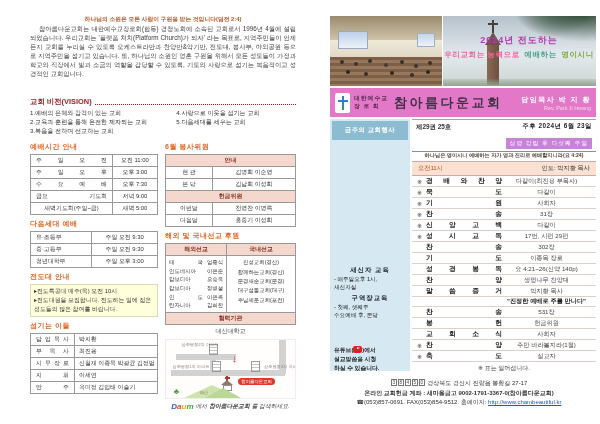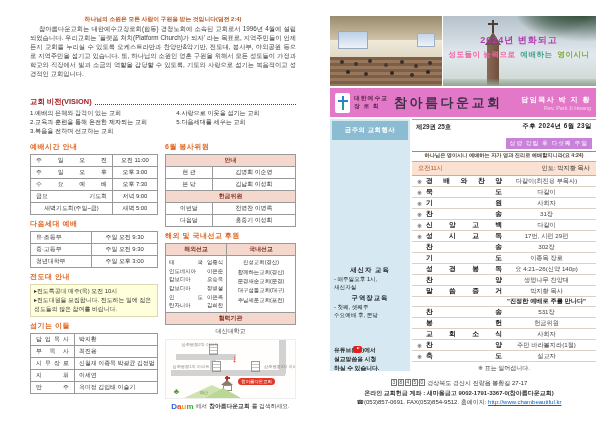--- a/index.html
+++ b/index.html
@@ -41,21 +41,21 @@
 .m-arrow { position:absolute; color:#e03028; font-weight:bold; font-size:11px; line-height:1; }
 .m-church { position:absolute; width:12px; height:15px; }
 .mc-cross-v { position:absolute; left:5px; top:0; width:1.5px; height:5px; background:#b03428; }
 .mc-cross-h { position:absolute; left:3.5px; top:1.5px; width:5px; height:1.5px; background:#b03428; }
 .mc-roof { position:absolute; left:0; top:4px; width:0; height:0; border-left:6px solid transparent; border-right:6px solid transparent; border-bottom:5px solid #8a7a70; }
 .mc-body { position:absolute; left:1.5px; top:9px; width:9px; height:6px; background:#fff; border:1px solid #9a8a80; }
 .m-tag { position:absolute; background:#e0392b; color:#fff; border-radius:6px; padding:1px 3px; font-size:4.4px; white-space:nowrap; }
 .m-hill1 { position:absolute; width:0; height:0; border-left:28px solid transparent; border-right:28px solid transparent; border-bottom:13px solid #cfe3ae; }
 .m-hill2 { position:absolute; width:0; height:0; border-left:18px solid transparent; border-right:18px solid transparent; border-bottom:10px solid #b9d795; }
 .m-tree { position:absolute; color:#4a9a3a; font-size:8px; line-height:1; }
-.daum-line { display:flex; align-items:center; justify-content:center; gap:2px; font-size:5.8px; margin-top:3px; color:#444; }
+.daum-line { display:flex; align-items:center; justify-content:center; gap:2px; font-size:5.8px; margin-top:3px; color:#444;font-style:italic; }
 .daum-logo { font-weight:bold; font-size:8px; letter-spacing:0; }
 .dl1{color:#2b5fd9;} .dl2{color:#e8452c;} .dl3{color:#f5a812;} .dl4{color:#3faa3c;}
 
 
 .page-r { position:absolute; left:330px; top:16px; width:266px; }
 .photos { display:flex; height:70px; gap:1px; }
 .photo-int { width:112px; position:relative; background:#d6cab2; overflow:hidden; }
 .int-ceiling { position:absolute; top:0; left:0; right:0; height:34%; background:linear-gradient(180deg,#9a8b6e,#cfc3a8); }
 .int-wall { position:absolute; top:34%; left:0; right:0; height:26%; background:linear-gradient(180deg,#efe9da,#e0d8c4); }
 .int-screen { position:absolute; top:22%; left:7%; width:27%; height:25%; background:linear-gradient(180deg,#bcd0e8,#ecf2f8); border:1px solid #98a8c0; }
@@ -350,23 +350,23 @@
     <div class="photo-sky">
       <div class="sky-branch"></div>
       <div class="sky-steeple">
         <div class="st-cross-v"></div>
           <div class="st-cross-h"></div>
           <div class="st-spire"></div>
           <div class="st-tower"></div>
       </div>
       <div class="sky-trees"></div>
       <div class="slogan">
-        <div class="slogan-y">2024년 변화되고</div>
+        <div class="slogan-y">2024년 전도하는</div>
         <div class="slogan-l2">
-          <span class="sp1">성도들이 능력으로</span>
+          <span class="sp1">우리교회는 능력으로</span>
           <span class="sp2">예배하는</span>
           <span class="sp3">영이시니</span>
         </div>
       </div>
     </div>
   </div>
 
   <div class="banner">
     <div class="logo-box">
         <div class="lb-v"></div>

